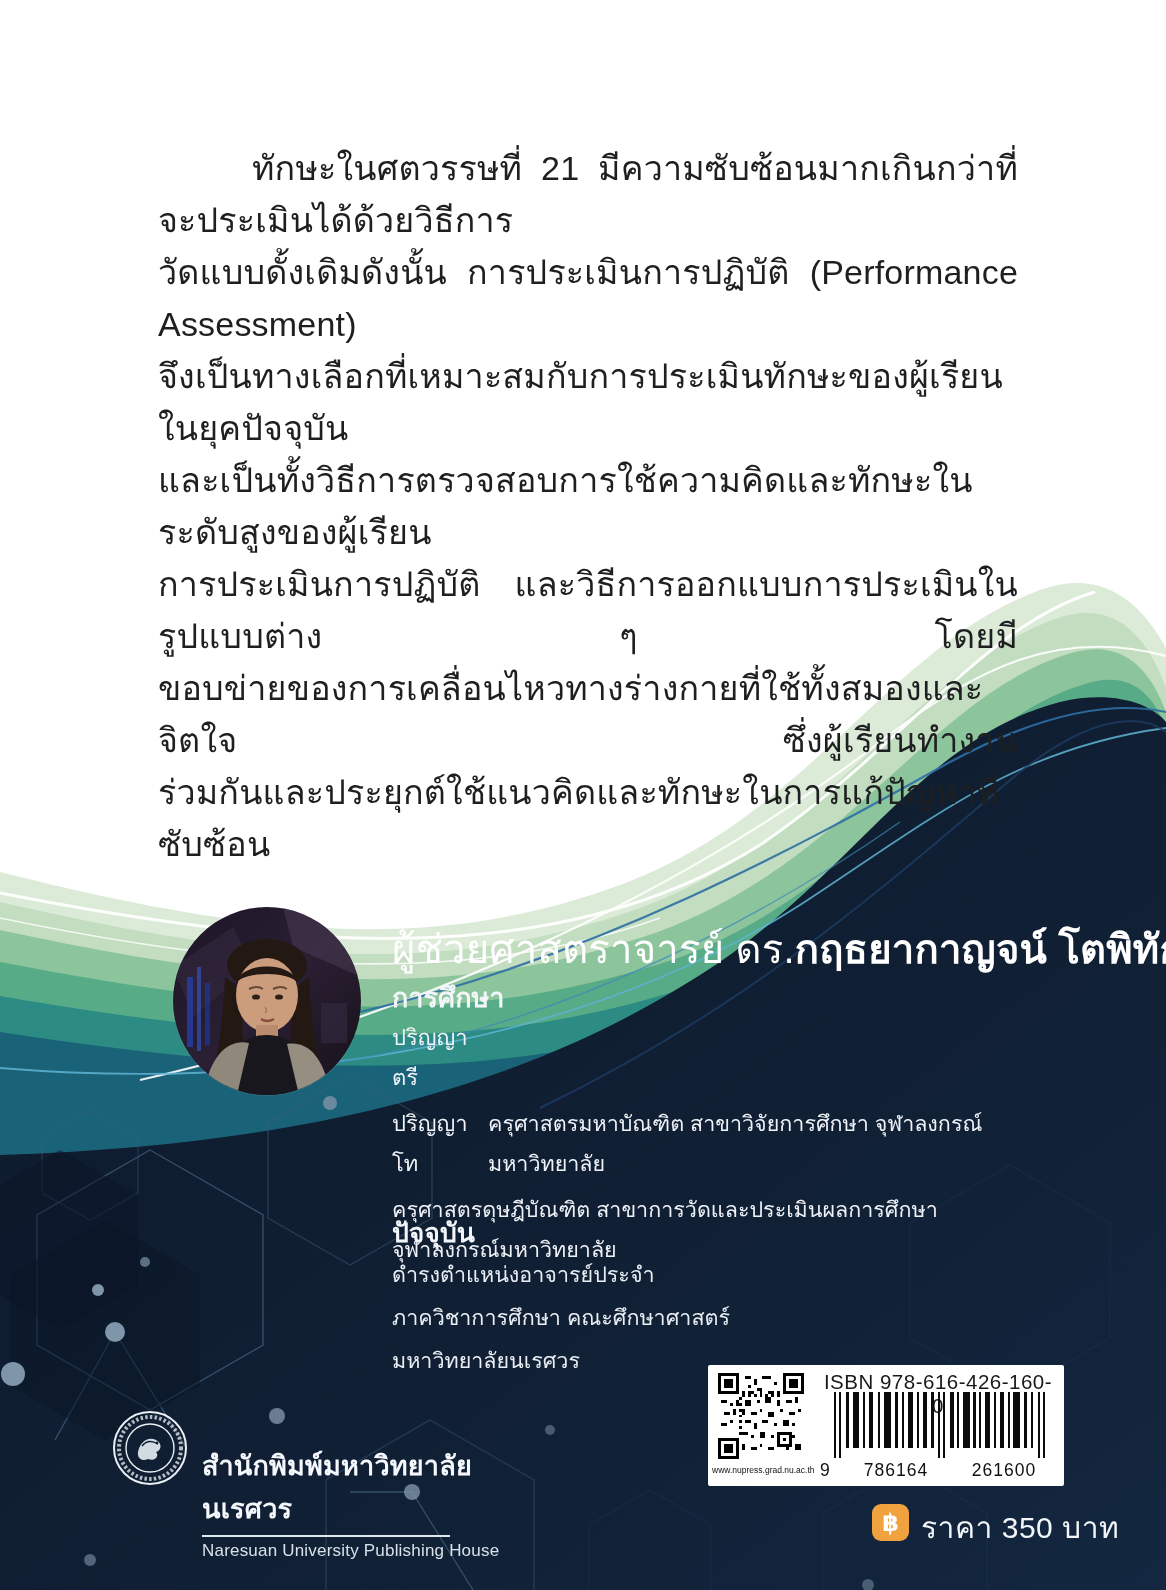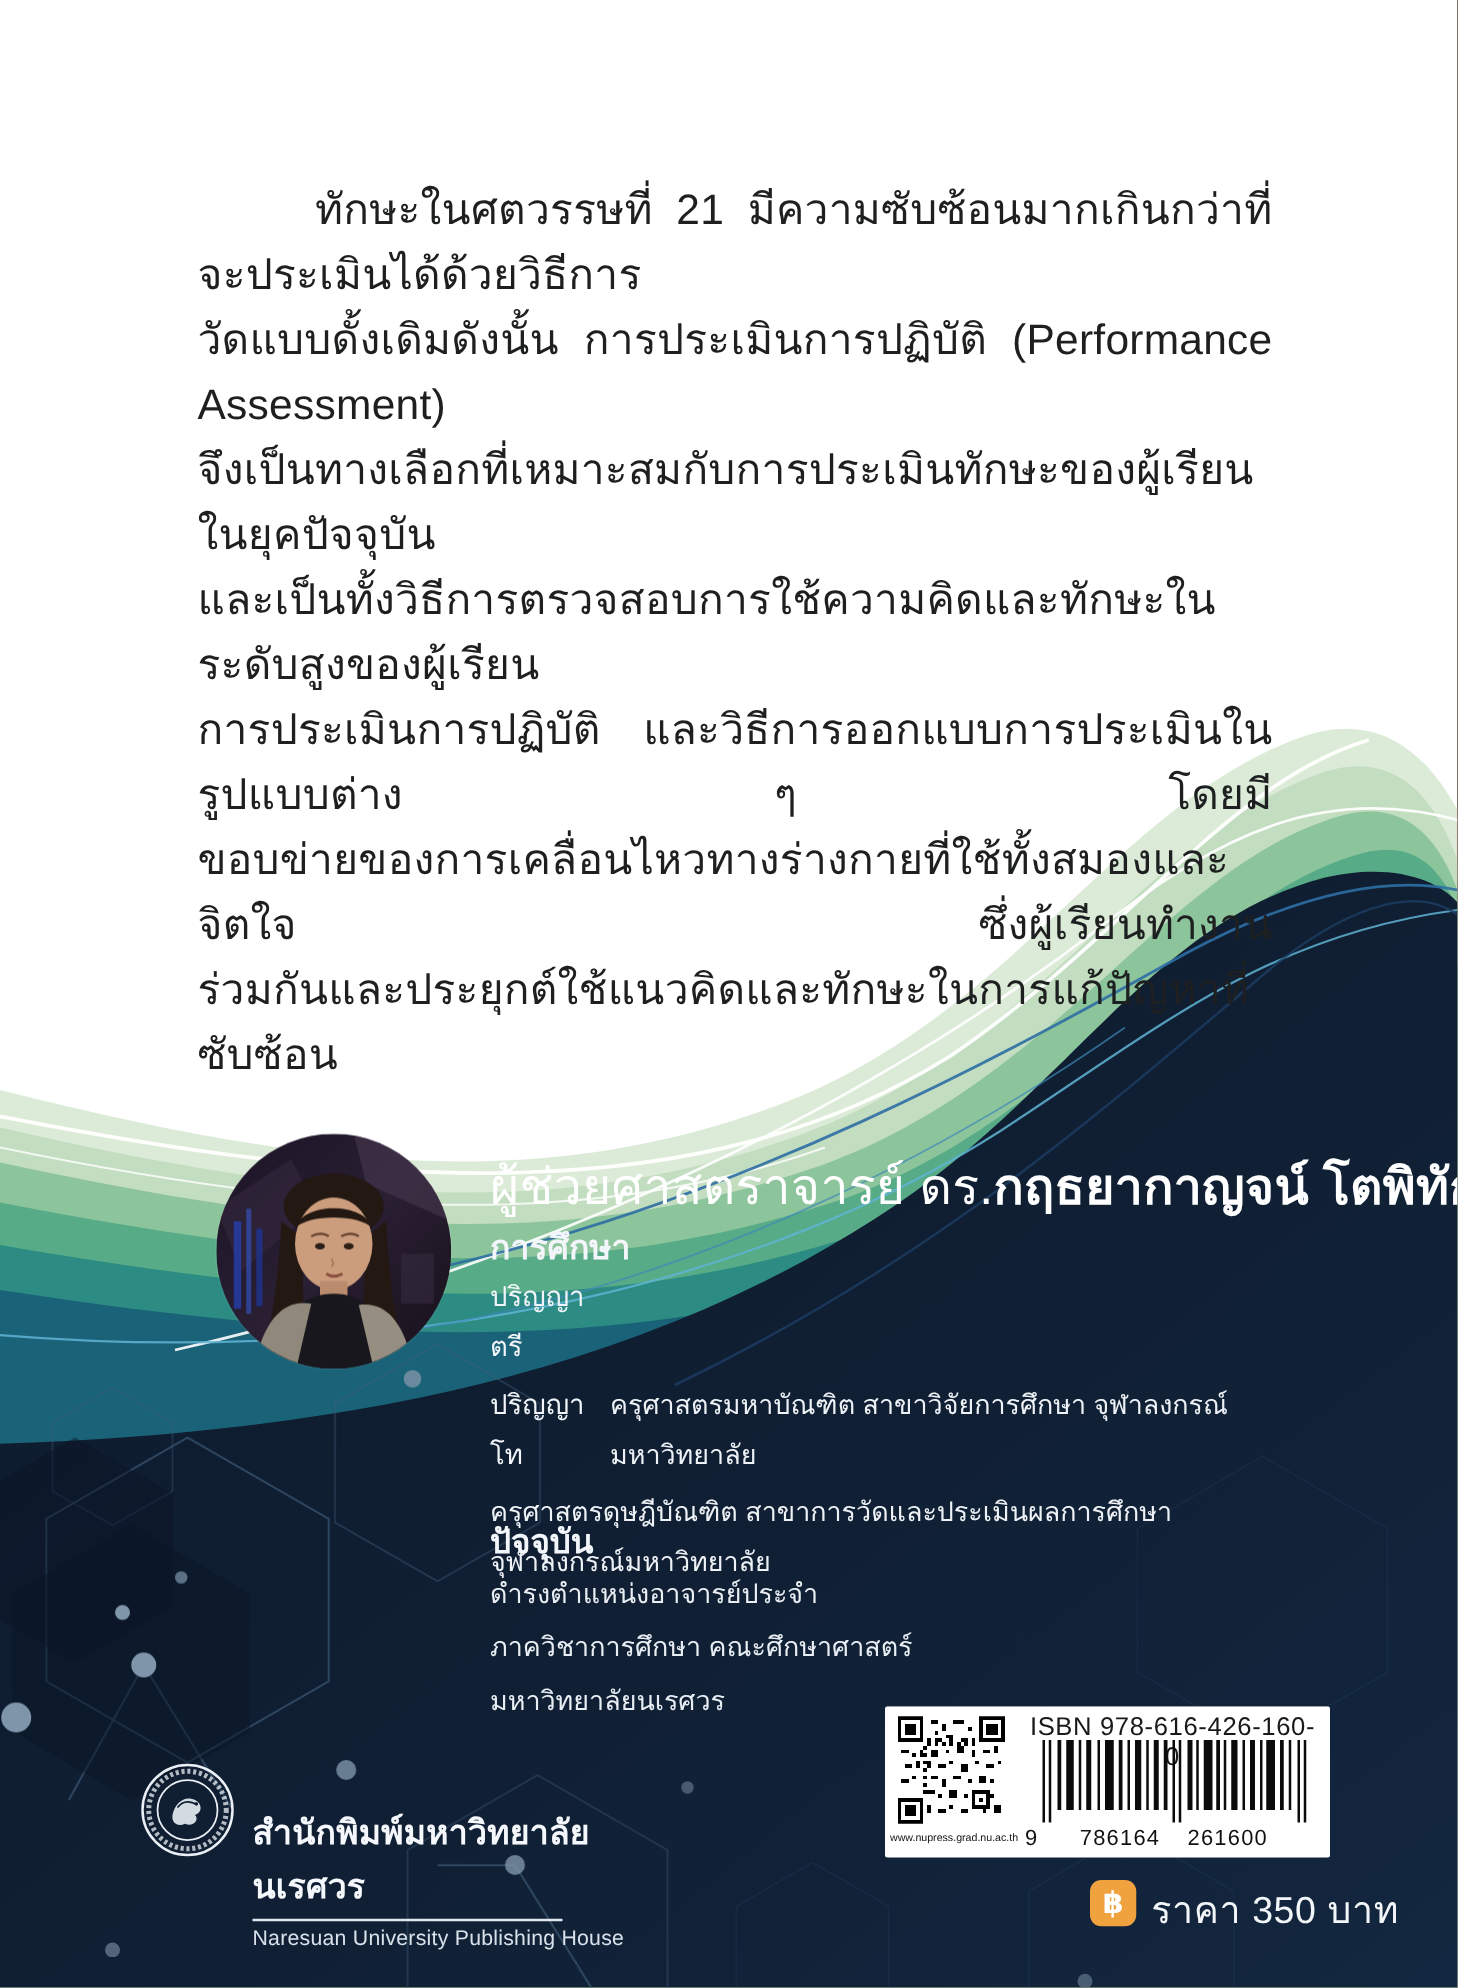--- a/index.html
+++ b/index.html
@@ -59,21 +59,21 @@
   .qr-url{position:absolute;left:4px;top:88px;width:100px;font-size:8.5px;color:#111;text-align:center;letter-spacing:0;margin-top:12px;}
   .isbn-text{position:absolute;left:110px;top:5px;width:240px;font-size:20.5px;color:#191919;text-align:center;letter-spacing:.5px;}
   .bars{position:absolute;left:112px;top:27px;width:238px;height:68px;}
   .bars svg{display:block;width:100%;height:100%;}
   .bar-digits{
     position:absolute;left:112px;top:95px;width:238px;display:flex;align-items:baseline;
     color:#111;font-size:17.5px;letter-spacing:1px;
   }
   .bar-digits .d0{flex:0 0 22px;}
   .bar-digits .d1{flex:1;text-align:center;}
-  .bar-digits .d2{flex:1;}
+  .bar-digits .d2{flex:1;text-align:center;}
 
   
   .price-badge{
     position:absolute;left:872px;top:1504px;width:37px;height:37px;border-radius:9px;
     background:#f0a23f;color:#ffffff;font-size:24px;font-weight:700;
     display:flex;align-items:center;justify-content:center;
   }
   .price-label{position:absolute;left:921px;top:1504px;color:#f3f6f9;font-size:30px;letter-spacing:.5px;}
 </style>
 </head>

